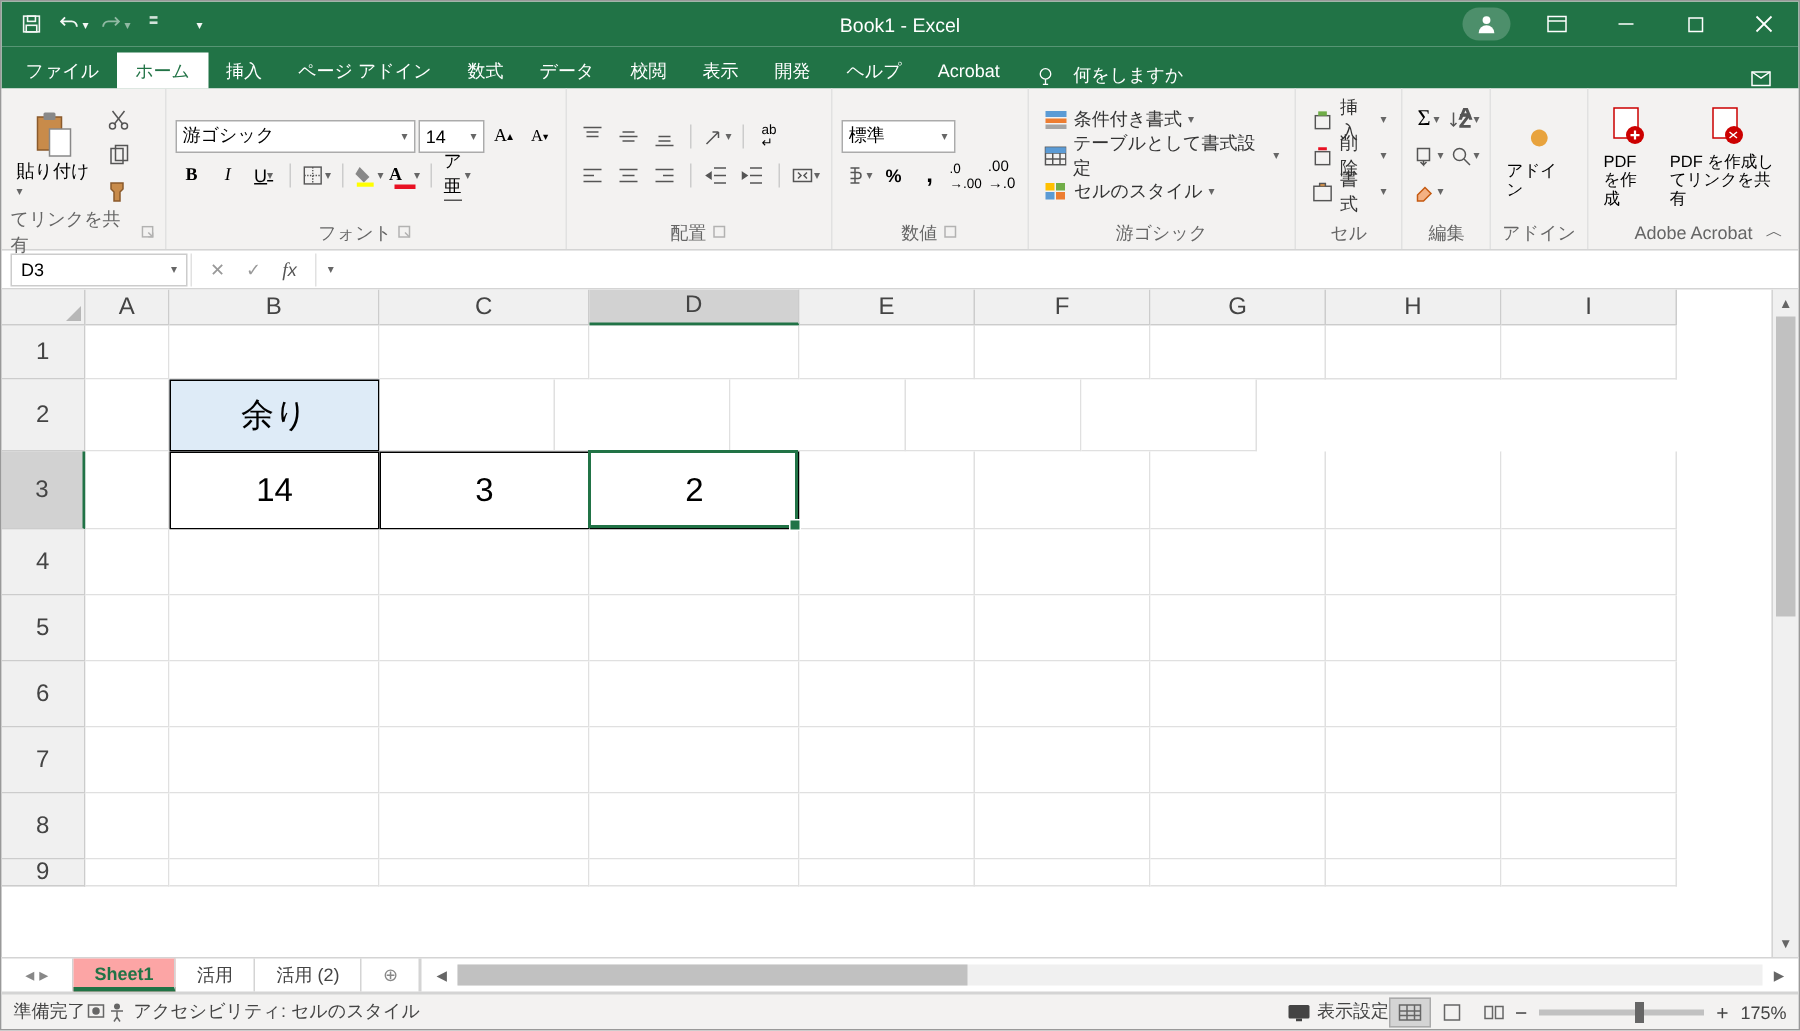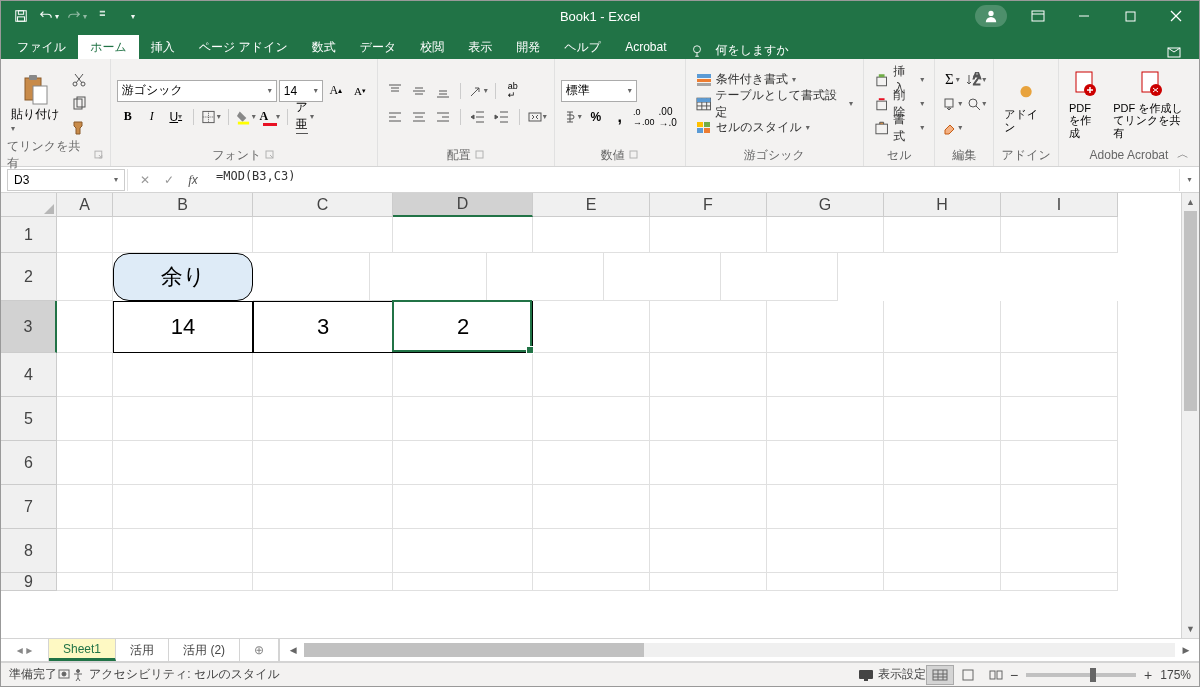--- a/index.html
+++ b/index.html
@@ -61,21 +61,21 @@
 .cell.data{border:1px solid #000}
 .active-outline{position:absolute;border:2px solid #217346;pointer-events:none}
 .active-outline::after{content:"";position:absolute;right:-4px;bottom:-4px;width:6px;height:6px;background:#217346;border:1px solid #fff}
 .vscroll{width:18px;background:#f0f0f0;border-left:1px solid #d4d4d4;display:flex;flex-direction:column}
 .vscroll .arr{height:18px;display:flex;align-items:center;justify-content:center;color:#666;font-size:9px}
 .vscroll .track{flex:1;position:relative}
 .vscroll .thumb{position:absolute;top:0;left:2px;right:2px;height:200px;background:#c1c1c1}
 .sheet-tabs{height:24px;background:#fff;border-top:1px solid #d4d4d4;border-bottom:1px solid #d4d4d4;display:flex;align-items:stretch}
 .nav-arrows{width:48px;display:flex;align-items:center;justify-content:center;gap:2px;border-right:1px solid #d4d4d4;color:#888}
 .st{padding:0 14px;display:flex;align-items:center;font-size:12px;border-right:1px solid #d4d4d4;position:relative;color:#444}
-.st.active{border-bottom:3px solid #217346;color:#217346;font-weight:400;background:#fef9c3}
+.st.active{border-bottom:3px solid #217346;color:#217346;font-weight:700;background:#fca5a5}
 .st.add{color:#888}
 .hscroll{flex:1;display:flex;align-items:center;padding:0 4px;border-left:1px solid #d4d4d4}
 .hscroll .arr{width:18px;text-align:center;color:#666;font-size:9px}
 .hscroll .track{flex:1;height:14px;background:#f0f0f0;position:relative;margin:0 2px}
 .hscroll .thumb{position:absolute;left:0;top:0;bottom:0;width:340px;background:#c1c1c1}
 .status{height:24px;background:#f3f2f1;border-top:1px solid #d4d4d4;display:flex;align-items:center;padding:0 8px;font-size:12px;color:#444;}
 .status .spacer{flex:1}
 .view-btns{display:flex;gap:0}
 .view-btns .vb{width:28px;height:20px;display:flex;align-items:center;justify-content:center;border:1px solid transparent}
 .view-btns .vb.active{background:#d4d4d4;border-color:#aaa}
@@ -578,21 +578,20 @@
 <div class="fbar">
   <div class="namebox">
       <span>D3</span>
       <span class="dd">▾</span>
     </div>
   <div class="fx-btns">
     <div class="fb">✕</div>
     <div class="fb">✓</div>
     <div class="fb fxi">f<sub>x</sub></div>
   </div>
-  <div class="finput">=MOD(B3,C3)</div>
   <div class="fexpand">
       <span class="dd">▾</span>
     </div>
 </div>
 
 <div class="grid-area">
   <div style="flex:1;display:flex;flex-direction:column;overflow:hidden">
     <div style="display:flex">
       <div class="corner"></div>
       <div class="colheads" id="colheads">
@@ -626,21 +625,21 @@
             <div class="cell" style="width: 140px; height: 36px;"></div>
             <div class="cell" style="width: 140px; height: 36px;"></div>
             <div class="cell" style="width: 117px; height: 36px;"></div>
             <div class="cell" style="width: 117px; height: 36px;"></div>
             <div class="cell" style="width: 117px; height: 36px;"></div>
             <div class="cell" style="width: 117px; height: 36px;"></div>
             <div class="cell" style="width: 117px; height: 36px;"></div>
           </div>
           <div class="crow">
             <div class="cell" style="width: 56px; height: 48px;"></div>
-            <div class="cell hdr" style="width: 140px; height: 48px; border-radius: 16px;">余り</div>
+            <div class="cell hdr" style="width: 140px; height: 48px;">余り</div>
             <div class="cell" style="width: 117px; height: 48px;"></div>
             <div class="cell" style="width: 117px; height: 48px;"></div>
             <div class="cell" style="width: 117px; height: 48px;"></div>
             <div class="cell" style="width: 117px; height: 48px;"></div>
             <div class="cell" style="width: 117px; height: 48px;"></div>
           </div>
           <div class="crow">
             <div class="cell" style="width: 56px; height: 52px;"></div>
             <div class="cell data" style="width: 140px; height: 52px;">14</div>
             <div class="cell data" style="width: 140px; height: 52px;">3</div>

